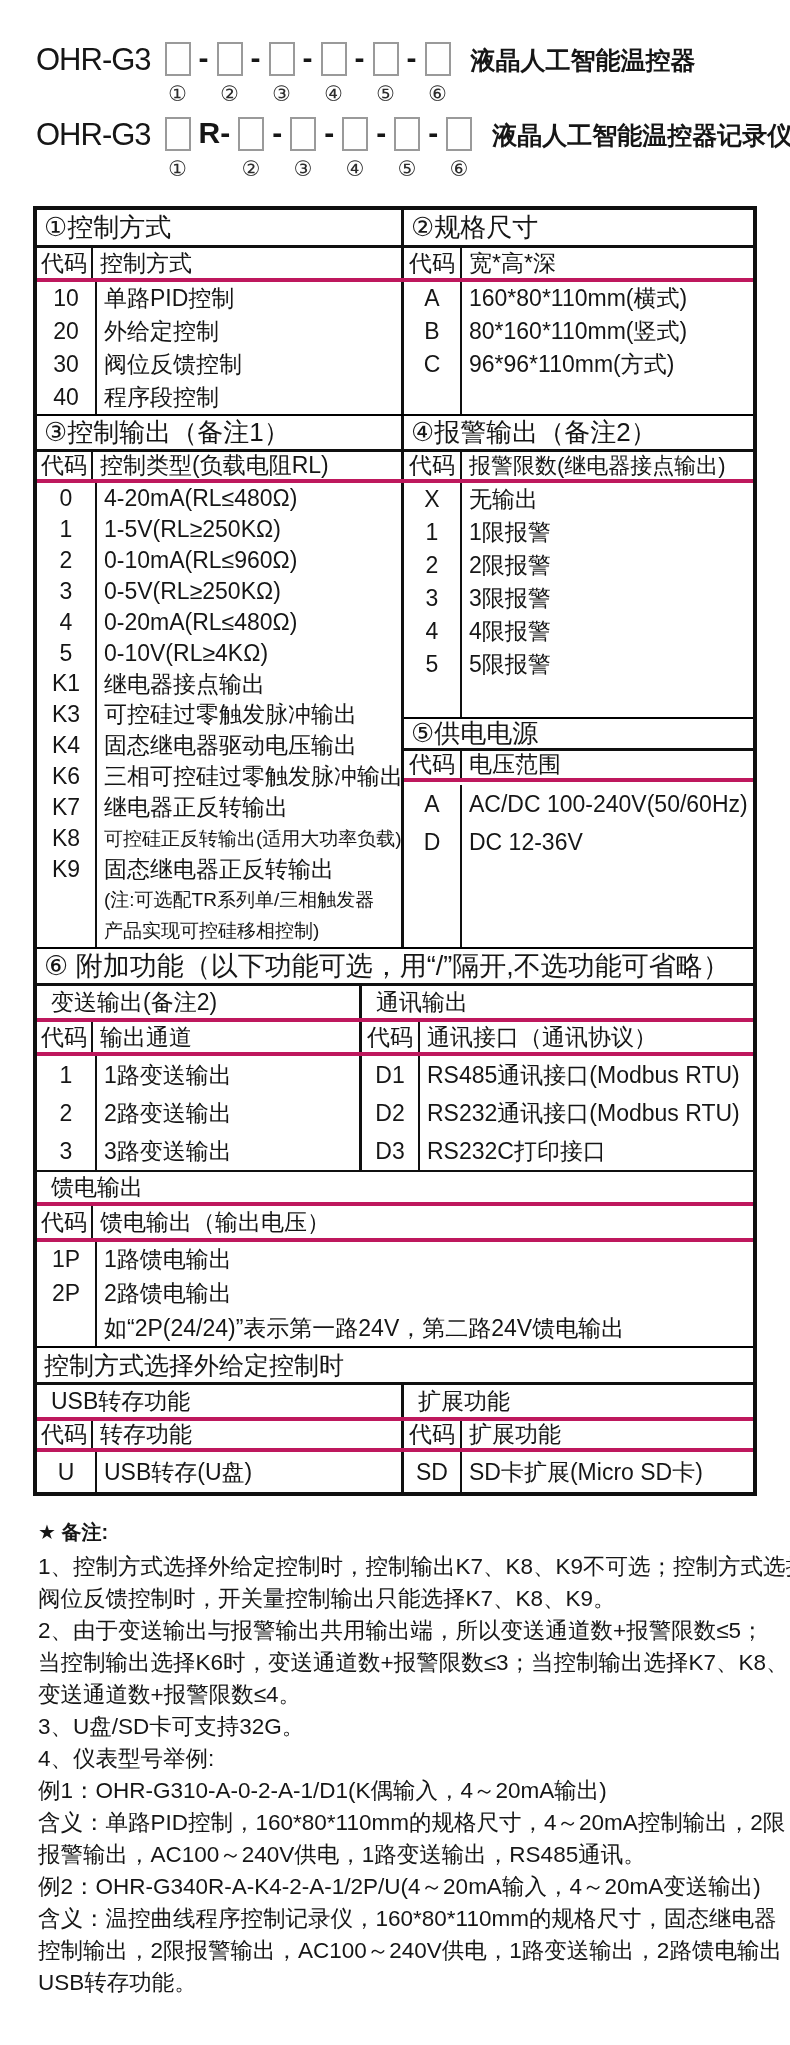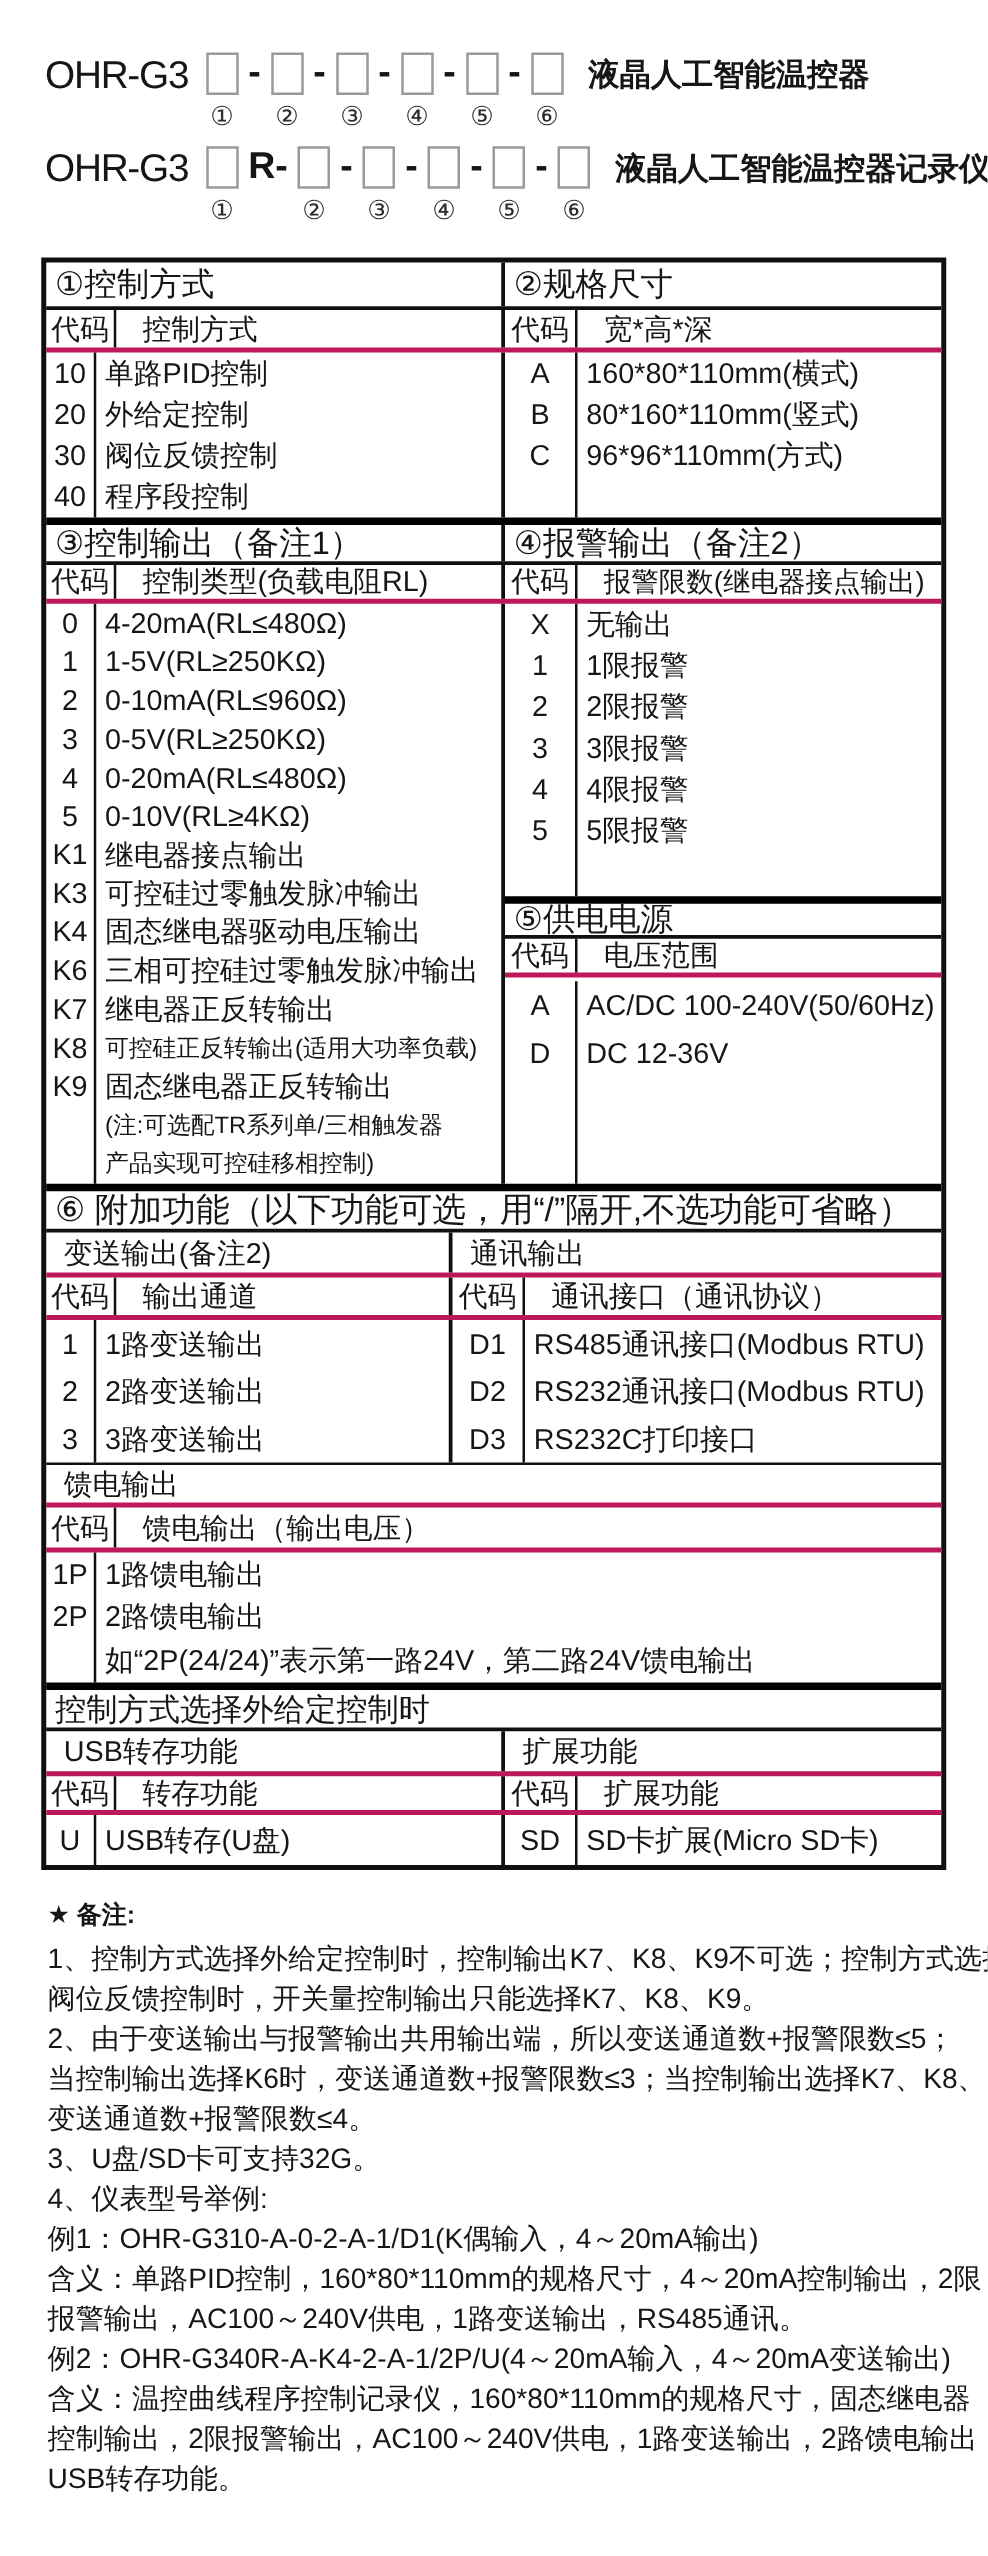--- a/index.html
+++ b/index.html
@@ -21,31 +21,31 @@
   .tbl{width:724px;margin:26px 0 0 33px;border:4px solid #101010;font-size:23px}
   .fr{display:flex}
   .col{display:flex;flex-direction:column;flex:1}
   .half-l{width:367px;border-right:3px solid #101010;display:flex;flex-shrink:0}
   .half-r{flex:1;display:flex}
   .h6l{width:325px;border-right:3px solid #101010;display:flex;flex-shrink:0}
   .h6r{flex:1;display:flex}
   .sec-h{font-weight:normal;font-size:26px;display:flex;align-items:center;padding-left:7px;white-space:nowrap;overflow:hidden}
   .titlecell{display:flex;align-items:center;padding-left:14px;white-space:nowrap;overflow:hidden}
   .codehd{width:56px;border-right:2px solid #101010;display:flex;align-items:center;justify-content:center;flex-shrink:0}
-  .deschd{flex:1;display:flex;align-items:center;padding-left:21px;white-space:nowrap;overflow:hidden}
-  .codes{width:40px;border-right:2px solid #101010;flex-shrink:0}
+  .deschd{flex:1;display:flex;align-items:center;padding-left:7px;white-space:nowrap;overflow:hidden}
+  .codes{width:60px;border-right:2px solid #101010;flex-shrink:0}
   .descs{flex:1;padding-left:7px;overflow:hidden}
   .ln{display:flex;align-items:center;white-space:nowrap}
   .codes .ln{justify-content:center}
   .cw58{width:58px}
   .h31{height:31px}.h34{height:34px}.h36{height:36px}.h38{height:38px}.h39{height:39px}
   .bb2{border-bottom:4px solid #be185d}
   .bb3{border-bottom:3px solid #101010}
   .bt2{border-top:2px solid #101010}
-  .bt3{border-top:6px solid #000000}
+  .bt3{border-top:2px solid #000000}
   .lh33 .ln{height:33px}
   .lh309 .ln{height:30.93px}
   .lh38 .ln{height:38px}
   .lh347 .ln{height:34.67px}
   .lh40 .ln{height:40px}
   .body12{height:132px}
   .body34{height:464px}
   .alarm{height:234px}
   .s5hd{height:34px}
   .s5sub{height:31px}

